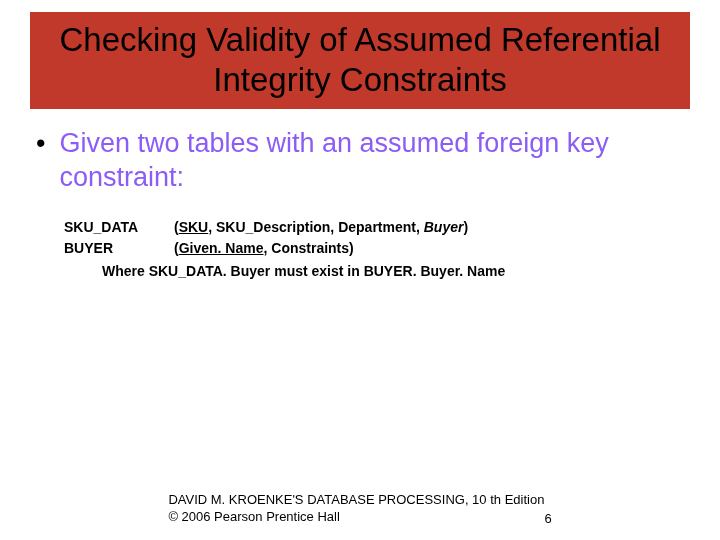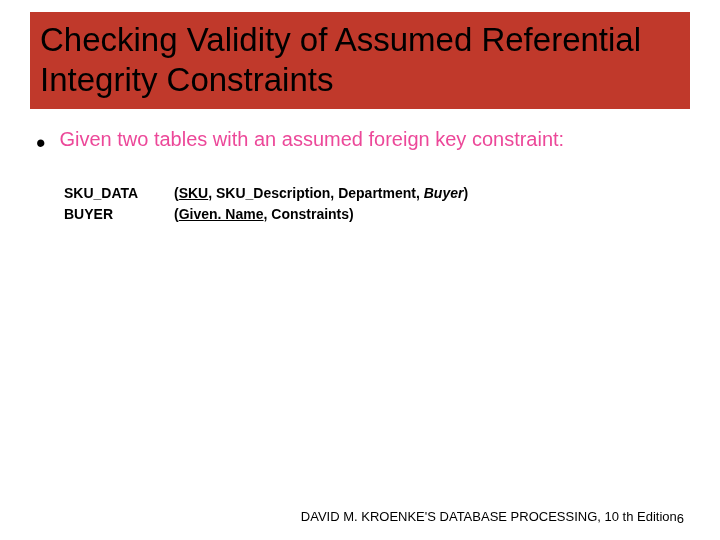--- a/index.html
+++ b/index.html
@@ -8,20 +8,21 @@
     height: 540px;
     background: #ffffff;
     font-family: Arial, Helvetica, sans-serif;
     position: relative;
     overflow: hidden;
   }
   .title-bar {
     background: #c0392b;
     margin: 12px 30px 0 30px;
     padding: 8px 10px 10px 10px;
+    text-align: center;
   }
   .title-bar h1 {
     color: #000000;
     font-size: 33px;
     font-weight: normal;
     line-height: 1.2;
   }
   .content {
     padding: 18px 36px 0 36px;
   }
@@ -30,23 +31,23 @@
     align-items: flex-start;
     margin-bottom: 22px;
   }
   .bullet {
     font-size: 27px;
     line-height: 1.25;
     margin-right: 14px;
     color: #000;
   }
   .bullet-text {
-    font-size: 20px;
+    font-size: 27px;
     line-height: 1.25;
-    color: #ec4899;
+    color: #8b5cf6;
   }
   .schema-block {
     margin-left: 28px;
     font-size: 14px;
     font-weight: bold;
     color: #000;
     line-height: 1.5;
   }
   .schema-row {
     display: flex;
@@ -63,21 +64,21 @@
   .where-line {
     margin-left: 38px;
     margin-top: 2px;
   }
   .footer {
     position: absolute;
     bottom: 14px;
     left: 36px;
     right: 36px;
     display: flex;
-    justify-content: flex-end;
+    justify-content: center;
     align-items: flex-end;
     font-size: 13px;
     color: #000;
   }
   .footer-left { line-height: 1.35; }
   .page-num { font-size: 13px; }
 </style>
 </head>
 <body>
 
@@ -97,21 +98,23 @@
       <span class="schema-cols">
         <span>(</span><span class="pk">SKU</span><span>, SKU_Description, Department, </span><span class="fk">Buyer</span><span>)</span>
       </span>
     </div>
     <div class="schema-row">
       <span class="schema-table">BUYER</span>
       <span class="schema-cols">
         <span>(</span><span class="pk">Given. Name</span><span>, Constraints)</span>
       </span>
     </div>
+    <div class="where-line">Where SKU_DATA. Buyer must exist in BUYER. Buyer. Name</div>
   </div>
 </div>
 
 <div class="footer">
   <div class="footer-left">
     <div>DAVID M. KROENKE'S DATABASE PROCESSING, 10 th Edition</div>
+    <div>© 2006 Pearson Prentice Hall</div>
   </div>
   <div class="page-num">6</div>
 </div>
 
 </body></html>

